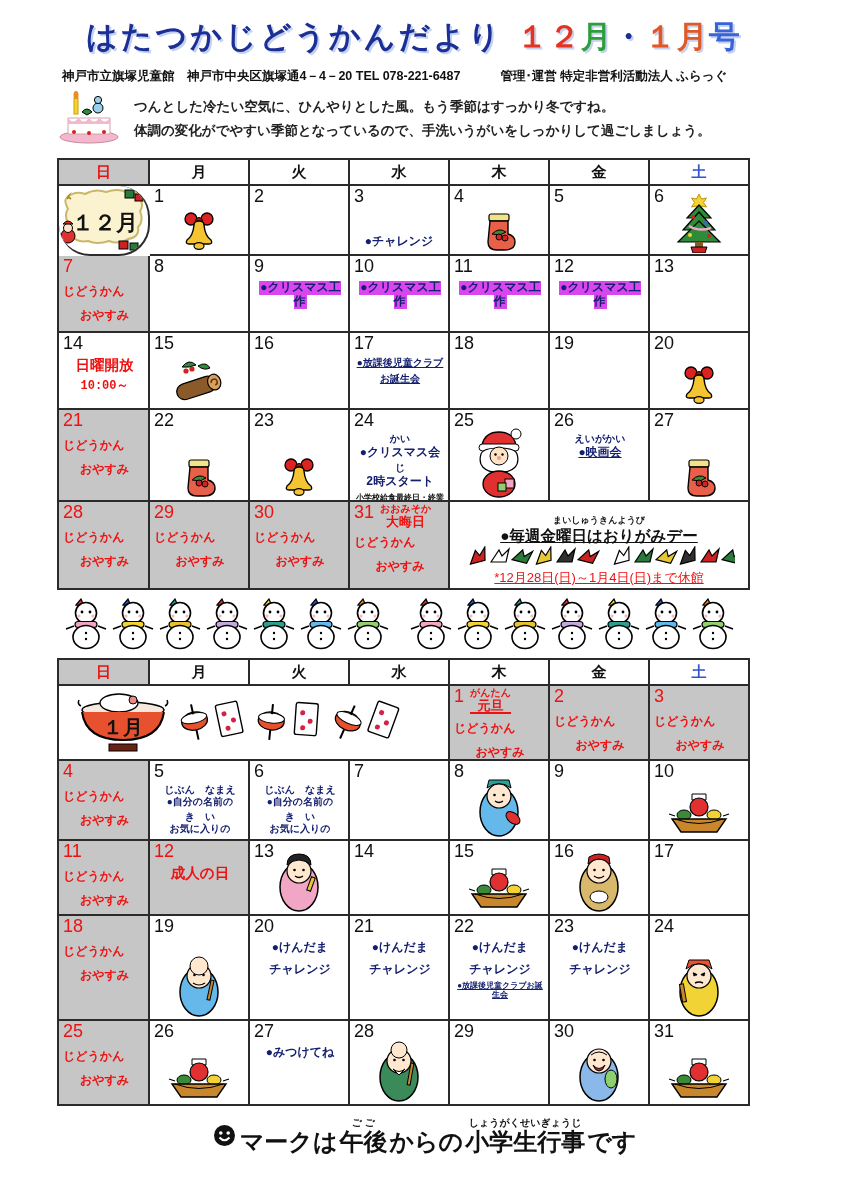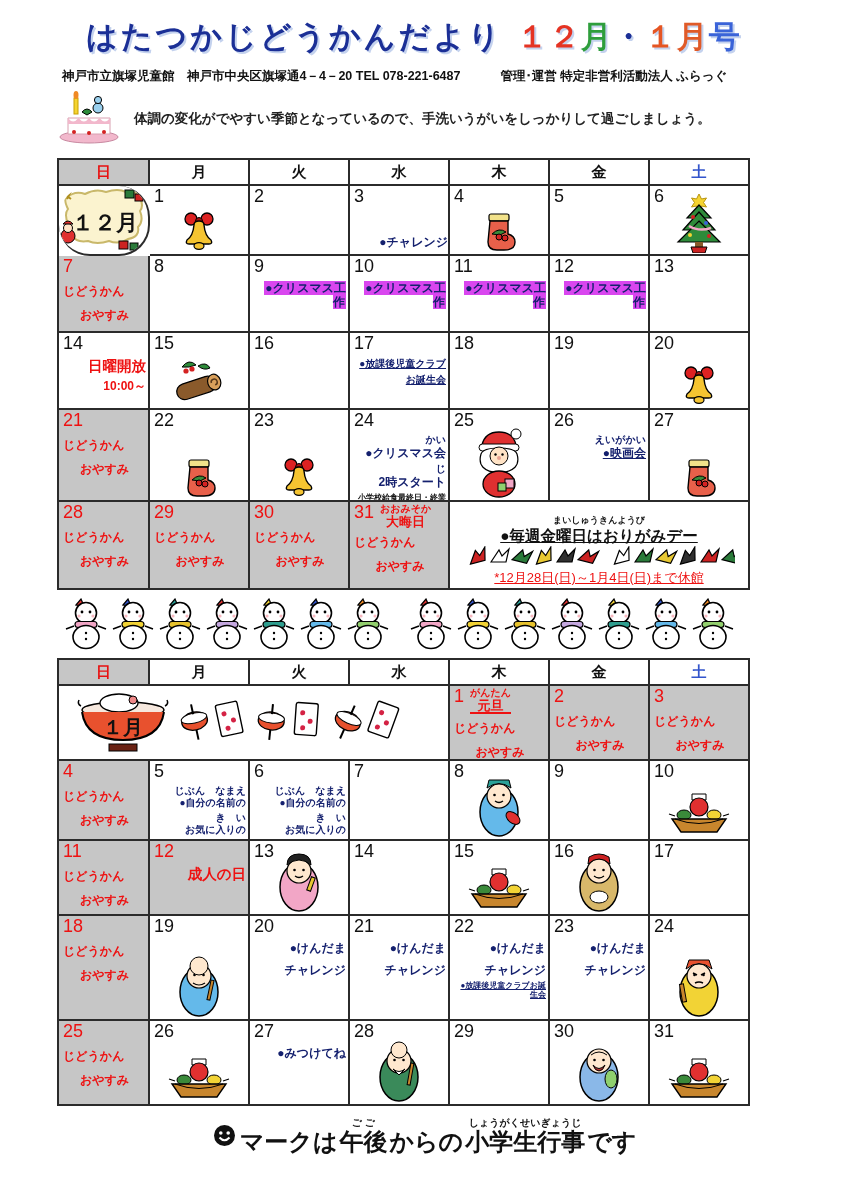--- a/index.html
+++ b/index.html
@@ -20,21 +20,21 @@
   .cell.gray{background:#c6c6c6;}
   .wk{display:flex;align-items:center;justify-content:center;font-size:15px;font-weight:bold;color:#111;padding:0;}
   .wk.sun{color:#e81111;}
   .wk.sat{color:#3355cc;}
   .dayrow{display:flex;align-items:flex-start;gap:6px;}
   .day{font-size:18px;line-height:1.1;color:#111;}
   .day.red{color:#ee1111;}
   .dx{display:inline-block;text-align:center;color:#ee1111;font-weight:bold;font-size:13px;line-height:1;margin-top:1px;}
   .dx .furi{color:#ee1111;}
   .dx.ul .dxt{border-bottom:2px solid #ee1111;}
-  .evt{color:#14206e;font-weight:bold;font-size:12px;text-align:right;margin-top:4px;line-height:1.2;}
+  .evt{color:#14206e;font-weight:bold;font-size:12px;text-align:center;margin-top:4px;line-height:1.2;font-family:Liberation Mono, monospace;}
   .evt.red{color:#ee1111;}
   .evt.black{color:#111;}
   .evt.big{font-size:14.5px;}
   .evt.s{font-size:10px;}
   .evt.xs{font-size:8px;margin-top:3px;}
   .evt.bottom{position:absolute;bottom:5px;left:0;right:0;margin:0;}
   .evt .hl{background:#d946ef;padding:0 1px;}
   .evt .ul{text-decoration:underline;}
   .furi{font-size:10px;font-weight:bold;line-height:1;margin-bottom:1px;}
   .cl1{color:#ee1111;font-weight:bold;font-size:12px;text-align:left;margin-top:6px;}
@@ -82,20 +82,21 @@
           <circle cx="16" cy="42" r="2" fill="#d42222"></circle>
           <circle cx="31" cy="43" r="2" fill="#d42222"></circle>
           <circle cx="46" cy="42" r="2" fill="#d42222"></circle>
           <circle cx="40" cy="18" r="5" fill="#9ad0ee" stroke="#000"></circle>
           <circle cx="40" cy="10" r="3.6" fill="#9ad0ee" stroke="#000"></circle>
           <rect x="16" y="8" width="4" height="16" fill="#f5d431" stroke="#c8a000"></rect>
           <ellipse cx="18" cy="5" rx="2.5" ry="4" fill="#f08a24"></ellipse>
           <path d="M24 22 q5-6 10 0 l-5 3z" fill="#2e8b3a" stroke="#000"></path>
         </svg></span>
     <div class="txt">
+      <div>つんとした冷たい空気に、ひんやりとした風。もう季節はすっかり冬ですね。</div>
       <div>体調の変化がでやすい季節となっているので、手洗いうがいをしっかりして過ごしましょう。</div>
     </div>
   </div>
 
   <div id="cal-dec-mount" style="margin-top:10px;">
       <div class="cal" style="grid-template-rows: 26px 70px 77px 77px 92px 88px;">
         <div class="cell wk gray sun">日</div>
         <div class="cell wk">月</div>
         <div class="cell wk">火</div>
         <div class="cell wk">水</div>

